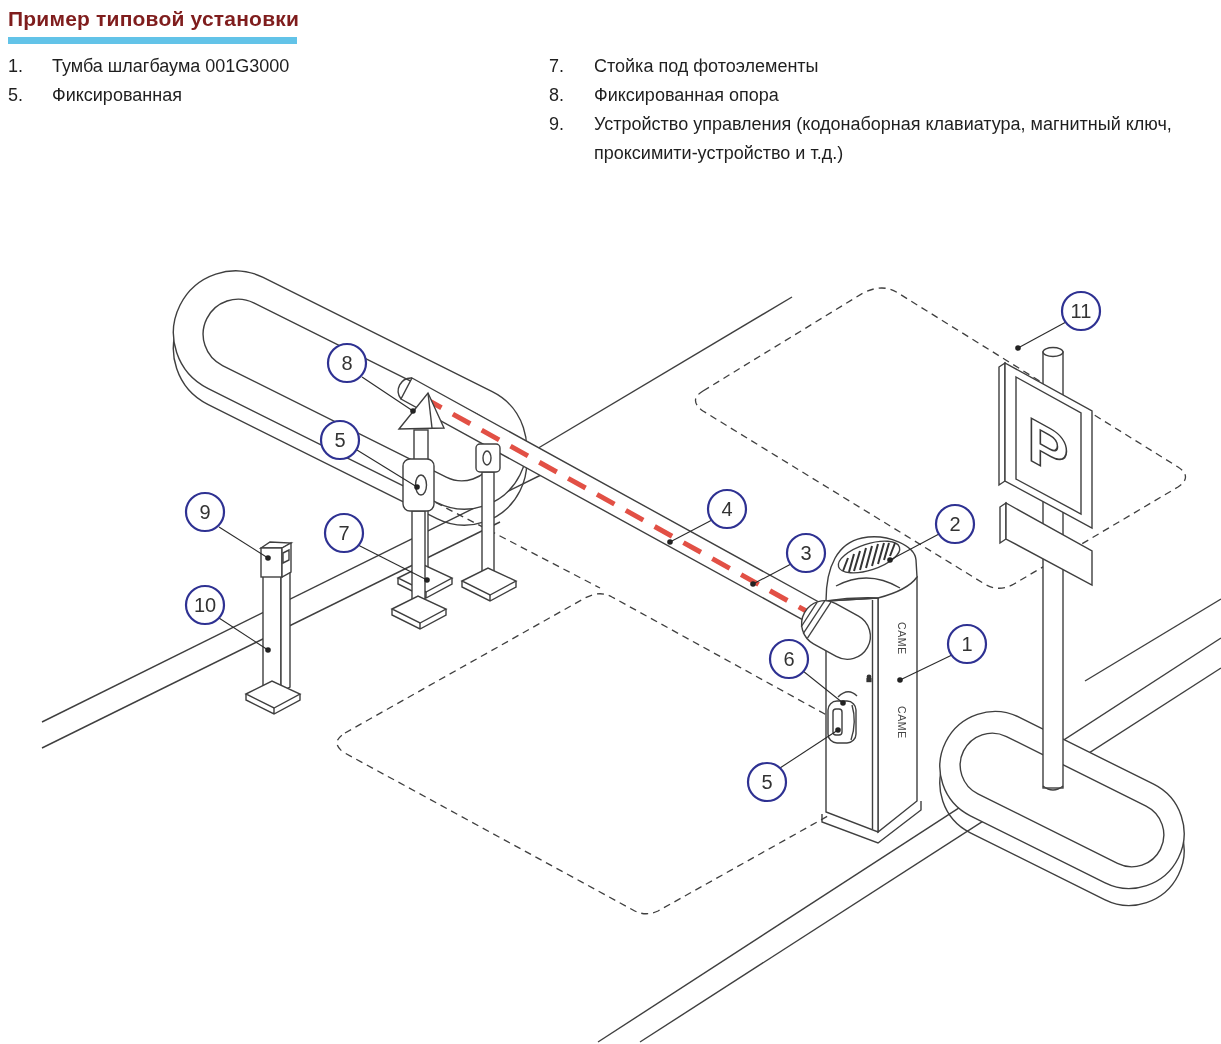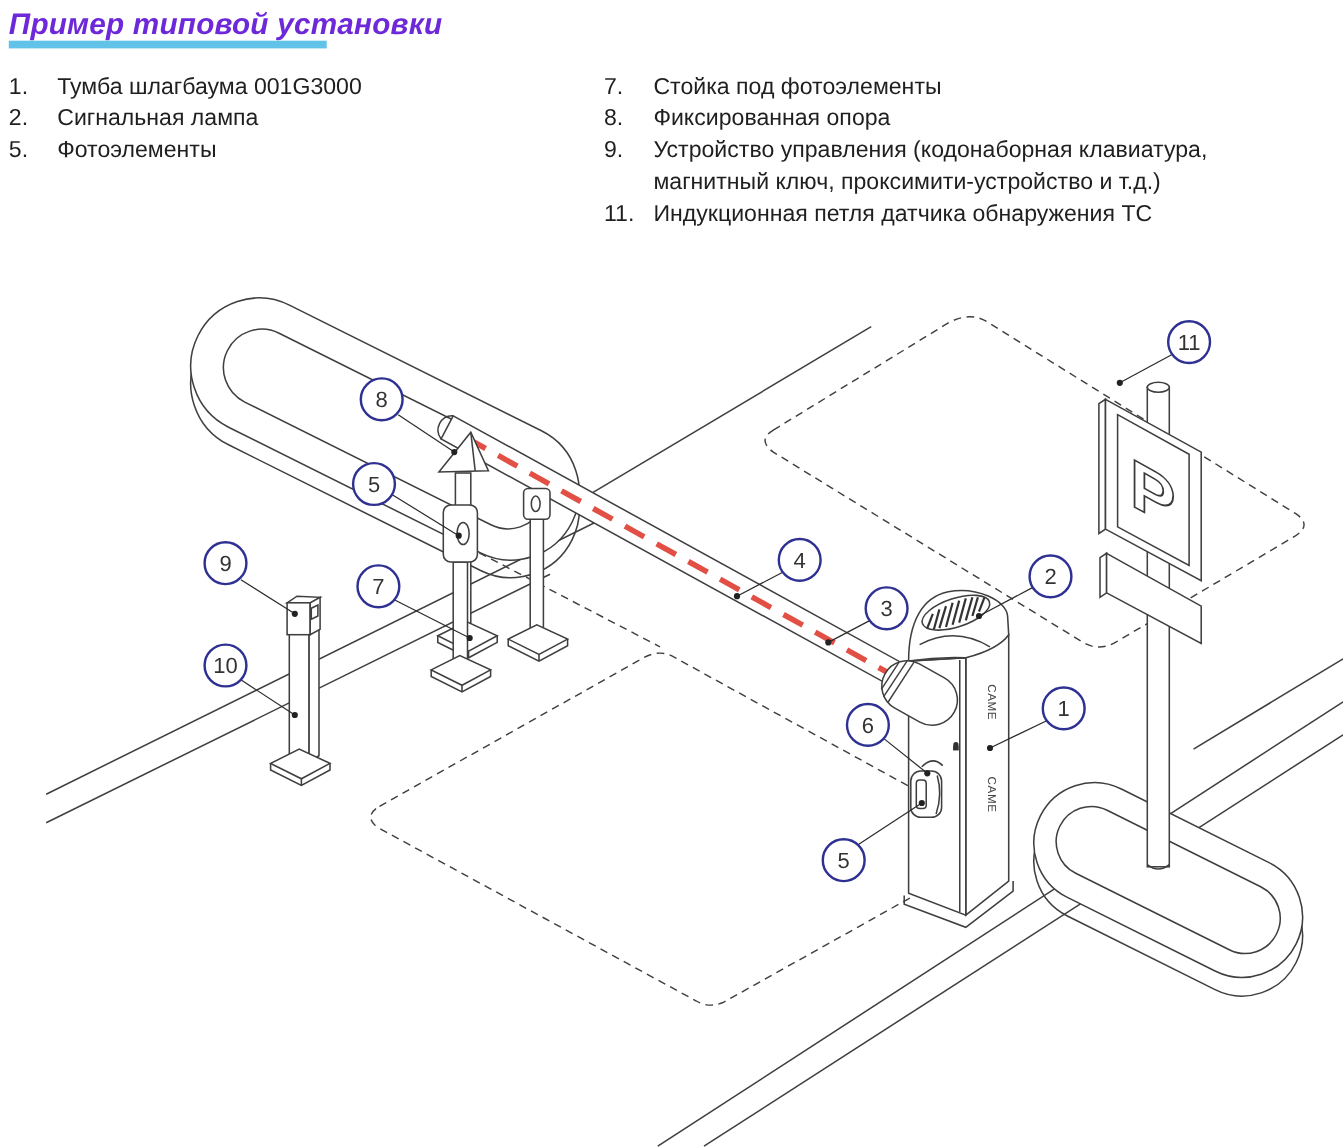--- a/index.html
+++ b/index.html
@@ -1,22 +1,22 @@
 <!DOCTYPE html>
 <html><head>
 <meta charset="utf-8">
 <style>
   html,body{margin:0;padding:0;background:#ffffff;}
   body{width:1221px;height:1044px;position:relative;overflow:hidden;
        font-family:"Liberation Sans",sans-serif;color:#222;}
-  .page-title{position:absolute;left:8px;top:7px;font-size:27px;font-weight:bold;
-              color:#6d28d9;letter-spacing:0.2px;font-style:italic;}
+  .page-title{position:absolute;left:8px;top:7px;font-size:21px;font-weight:bold;
+              color:#7f1d1d;letter-spacing:0.2px;}
   .title-underline{position:absolute;left:8px;top:37px;width:289px;height:7px;
                    background:#62c3e8;}
-  .legend-col{position:absolute;top:64px;font-size:21px;line-height:29px;color:#1f1f1f;}
+  .legend-col{position:absolute;top:52px;font-size:18px;line-height:29px;color:#1f1f1f;}
   .legend-col.left{left:8px;width:500px;}
   .legend-col.right{left:549px;width:648px;}
   .lrow{padding-left:45px;text-indent:-45px;}
   .legend-col.left .lrow{padding-left:44px;text-indent:-44px;}
   .ln{display:inline-block;width:45px;text-indent:0;}
   .legend-col.left .ln{width:44px;}
   .lt{text-indent:0;}
   svg{position:absolute;left:0;top:0;}
   svg line,svg path,svg rect,svg ellipse,svg polygon,svg circle{vector-effect:none;}
   .lw{stroke:#3f3f3f;stroke-width:1.4;fill:none;}
@@ -31,29 +31,27 @@
            fill:#ffffff;stroke:#3a3a3a;stroke-width:1.6;text-anchor:middle;}
 </style>
 </head>
 <body>
 
 <div class="page-title">Пример типовой установки</div>
 <div class="title-underline"></div>
 
 <div class="legend-col left">
   <div class="lrow"><span class="ln">1.</span><span class="lt">Тумба шлагбаума 001G3000</span></div>
-  <div class="lrow"><span class="ln">2.</span><span class="lt">Сигнальная лампа</span></div>
-  <div class="lrow"><span class="ln">5.</span><span class="lt">Фотоэлементы</span></div>
+  <div class="lrow"><span class="ln">5.</span><span class="lt">Фиксированная</span></div>
 </div>
 
 <div class="legend-col right">
   <div class="lrow"><span class="ln">7.</span><span class="lt">Стойка под фотоэлементы</span></div>
   <div class="lrow"><span class="ln">8.</span><span class="lt">Фиксированная опора</span></div>
   <div class="lrow"><span class="ln">9.</span><span class="lt">Устройство управления (кодонаборная клавиатура, магнитный ключ, проксимити-устройство и т.д.)</span></div>
-  <div class="lrow"><span class="ln">11.</span><span class="lt">Индукционная петля датчика обнаружения ТС</span></div>
 </div>
 
 <svg width="1221" height="1044" viewBox="0 0 1221 1044">
 
   <g>
     <line class="lw" x1="42" y1="722" x2="545" y2="473"></line>
     <line class="lw" x1="42" y1="748" x2="500" y2="522"></line>
     <line class="lw" x1="530" y1="453" x2="792" y2="297"></line>
     <line class="lw" x1="598" y1="1042" x2="1221" y2="638"></line>
     <line class="lw" x1="640" y1="1042" x2="1221" y2="668"></line>

